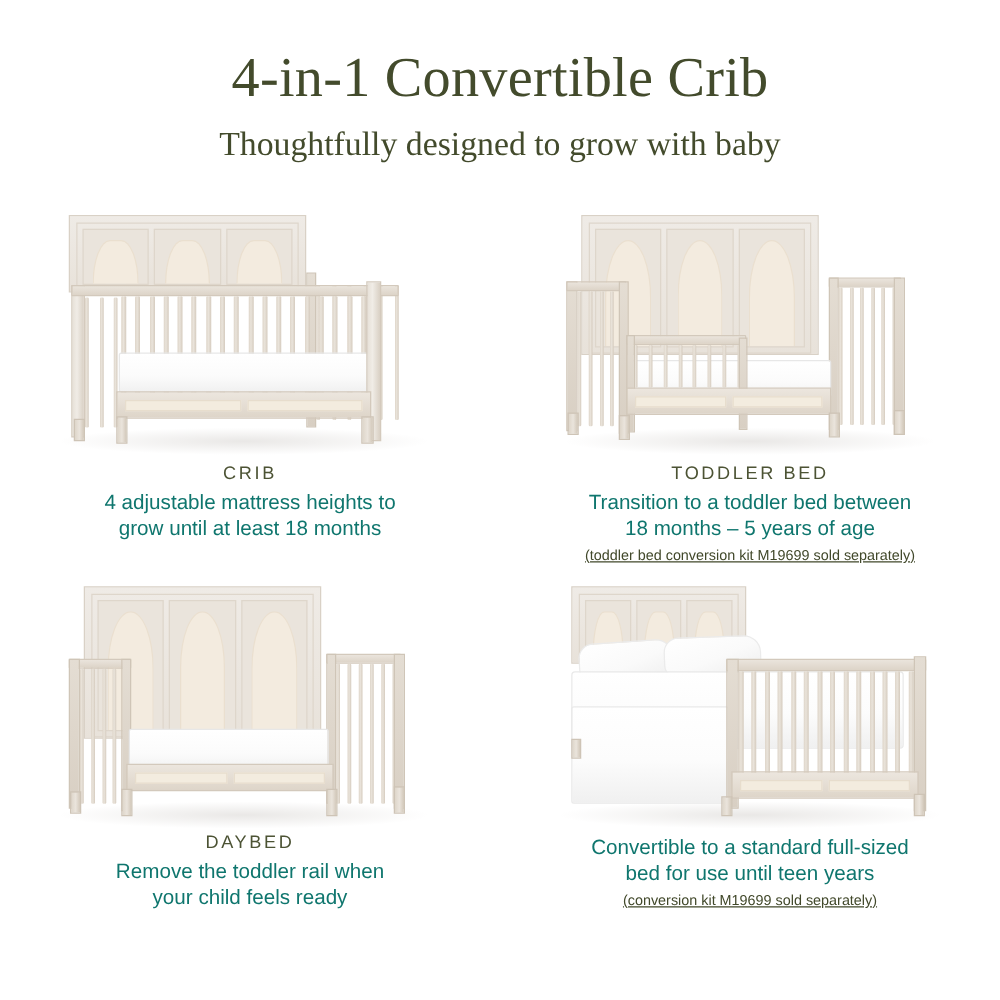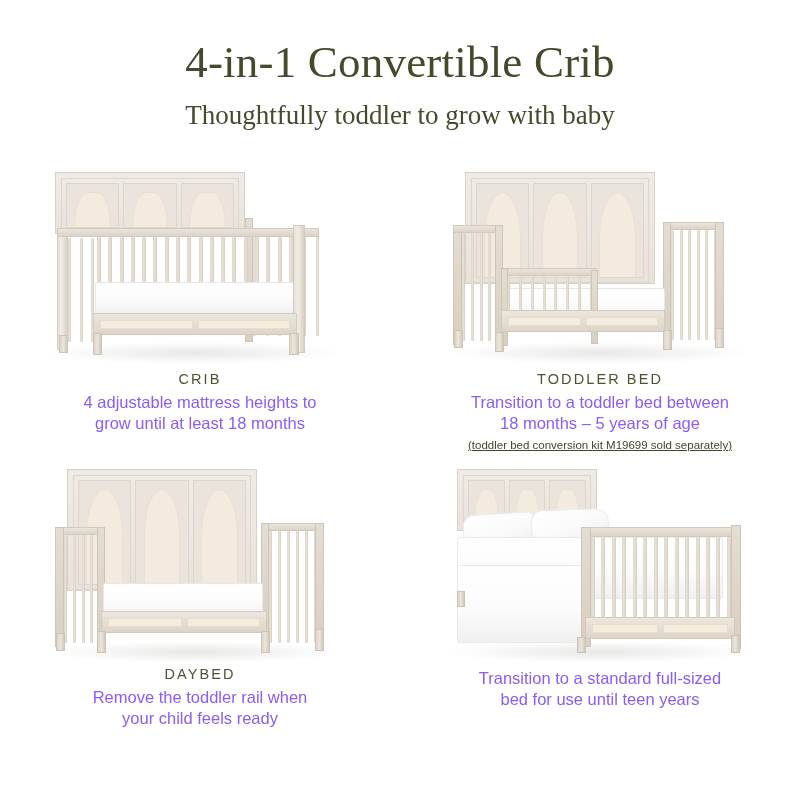--- a/index.html
+++ b/index.html
@@ -78,21 +78,21 @@
   .cap-title {
     font-size: 14.5px;
     letter-spacing: 2.1px;
     line-height: 19px;
     color: #4c5334;
     font-weight: 400;
   }
   .cap-body {
     font-size: 16.5px;
     line-height: 21px;
-    color: #8b5cf6;
+    color: #0f766e;
     margin-top: 3px;
     white-space: pre-line;
   }
   .cap-note {
     font-size: 11.5px;
     line-height: 16px;
     color: #41482a;
     margin-top: 3px;
     text-decoration: underline;
   }
@@ -212,21 +212,21 @@
     box-sizing: border-box;
   }
 </style>
 </head>
 <body>
 
 <div class="page">
 
   <div class="header">
     <h1 class="title">4-in-1 Convertible Crib</h1>
-    <div class="subtitle">Thoughtfully toddler to grow with baby</div>
+    <div class="subtitle">Thoughtfully designed to grow with baby</div>
   </div>
 
   <div class="grid">
 
     <div class="cell">
       <div class="art">
         <div class="piece shadow-floor" style="left:10px;top:172px;width:300px;height:22px;"></div>
 
         <div class="piece headboard" style="left:20px;top:2px;width:190px;height:62px;">
           <div class="hb-inner">
@@ -489,19 +489,20 @@
           <div class="sub"></div>
           <div class="sub"></div>
         </div>
 
         <div class="piece leg" style="left:22px;top:126px;width:8px;height:16px;"></div>
         <div class="piece leg" style="left:142px;top:172px;width:9px;height:16px;"></div>
         <div class="piece leg" style="left:296px;top:170px;width:9px;height:18px;"></div>
       </div>
 
       <div class="caption">
-        <div class="cap-body">Transition to a standard full-sized
+        <div class="cap-body">Convertible to a standard full-sized
 bed for use until teen years</div>
+        <div class="cap-note">(conversion kit M19699 sold separately)</div>
       </div>
     </div>
 
   </div>
 </div>
 
 </body></html>

